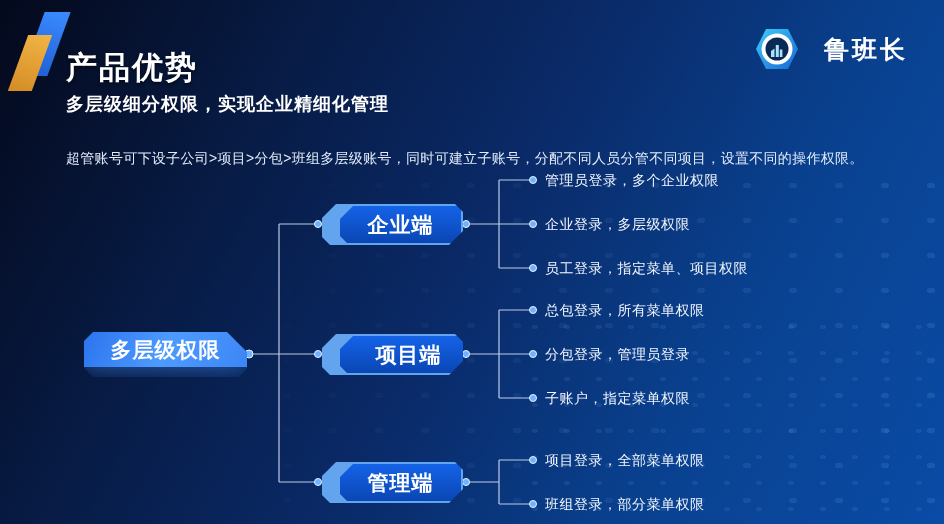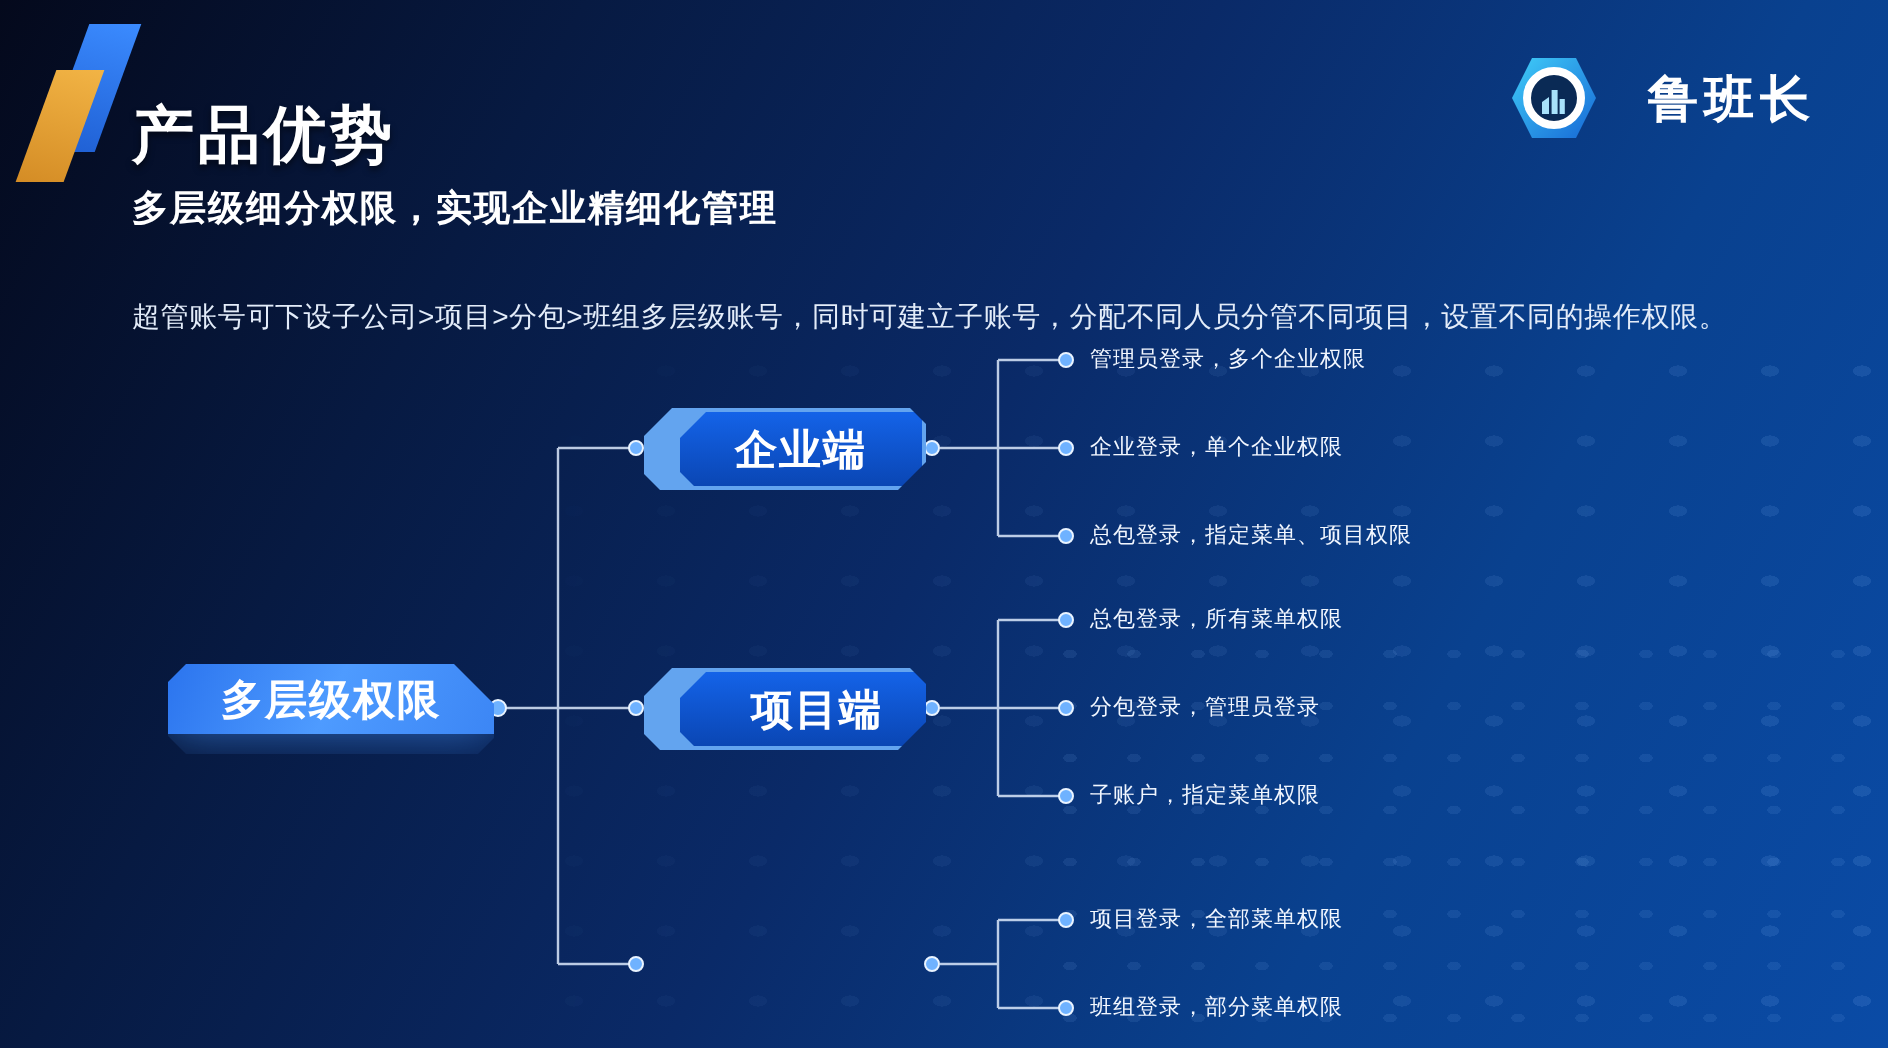--- a/index.html
+++ b/index.html
@@ -57,21 +57,21 @@
   }
   .node-branch .fill{
     position:absolute;inset:2px;display:flex;align-items:center;justify-content:center;
     background:linear-gradient(180deg,#1463e8 0%,#0a46b4 100%);
     clip-path:polygon(13px 0,130px 0,137px 7px,137px 24px,124px 37px,7px 37px,0 30px,0 13px);
     font-size:21px;font-weight:bold;letter-spacing:1px;margin-left:16px;
   }
   .nb1{top:204px;} .nb2{top:334px;padding-left:16px;} .nb3{top:462px;}
   .leaf{
     position:absolute;left:545px;height:20px;line-height:20px;z-index:2;
-    font-size:11px;color:#f2f7ff;letter-spacing:.5px;white-space:nowrap;
+    font-size:14px;color:#f2f7ff;letter-spacing:.5px;white-space:nowrap;
   }
 </style>
 </head>
 <body>
 
 <div class="stage">
   <div class="bg-dots"></div>
   <div class="bg-dots2"></div>
 
   <div class="slash">
@@ -131,22 +131,25 @@
   <div class="node-root">
     <span>多层级权限</span>
   </div>
 
   <div class="node-branch nb1">
     <div class="fill">企业端</div>
   </div>
   <div class="node-branch nb2">
     <div class="fill">项目端</div>
   </div>
+  <div class="node-branch nb3">
+    <div class="fill">管理端</div>
+  </div>
 
   <div class="leaf" style="top:170px">管理员登录，多个企业权限</div>
-  <div class="leaf" style="top:214px">企业登录，单个企业权限</div>
-  <div class="leaf" style="top:258px">总包登录，指定菜单、项目权限</div>
+  <div class="leaf" style="top:214px">企业登录，多层级权限</div>
+  <div class="leaf" style="top:258px">员工登录，指定菜单、项目权限</div>
   <div class="leaf" style="top:300px">总包登录，所有菜单权限</div>
   <div class="leaf" style="top:344px">分包登录，管理员登录</div>
   <div class="leaf" style="top:388px">子账户，指定菜单权限</div>
   <div class="leaf" style="top:450px">项目登录，全部菜单权限</div>
   <div class="leaf" style="top:494px">班组登录，部分菜单权限</div>
 </div>
 
 </body></html>

